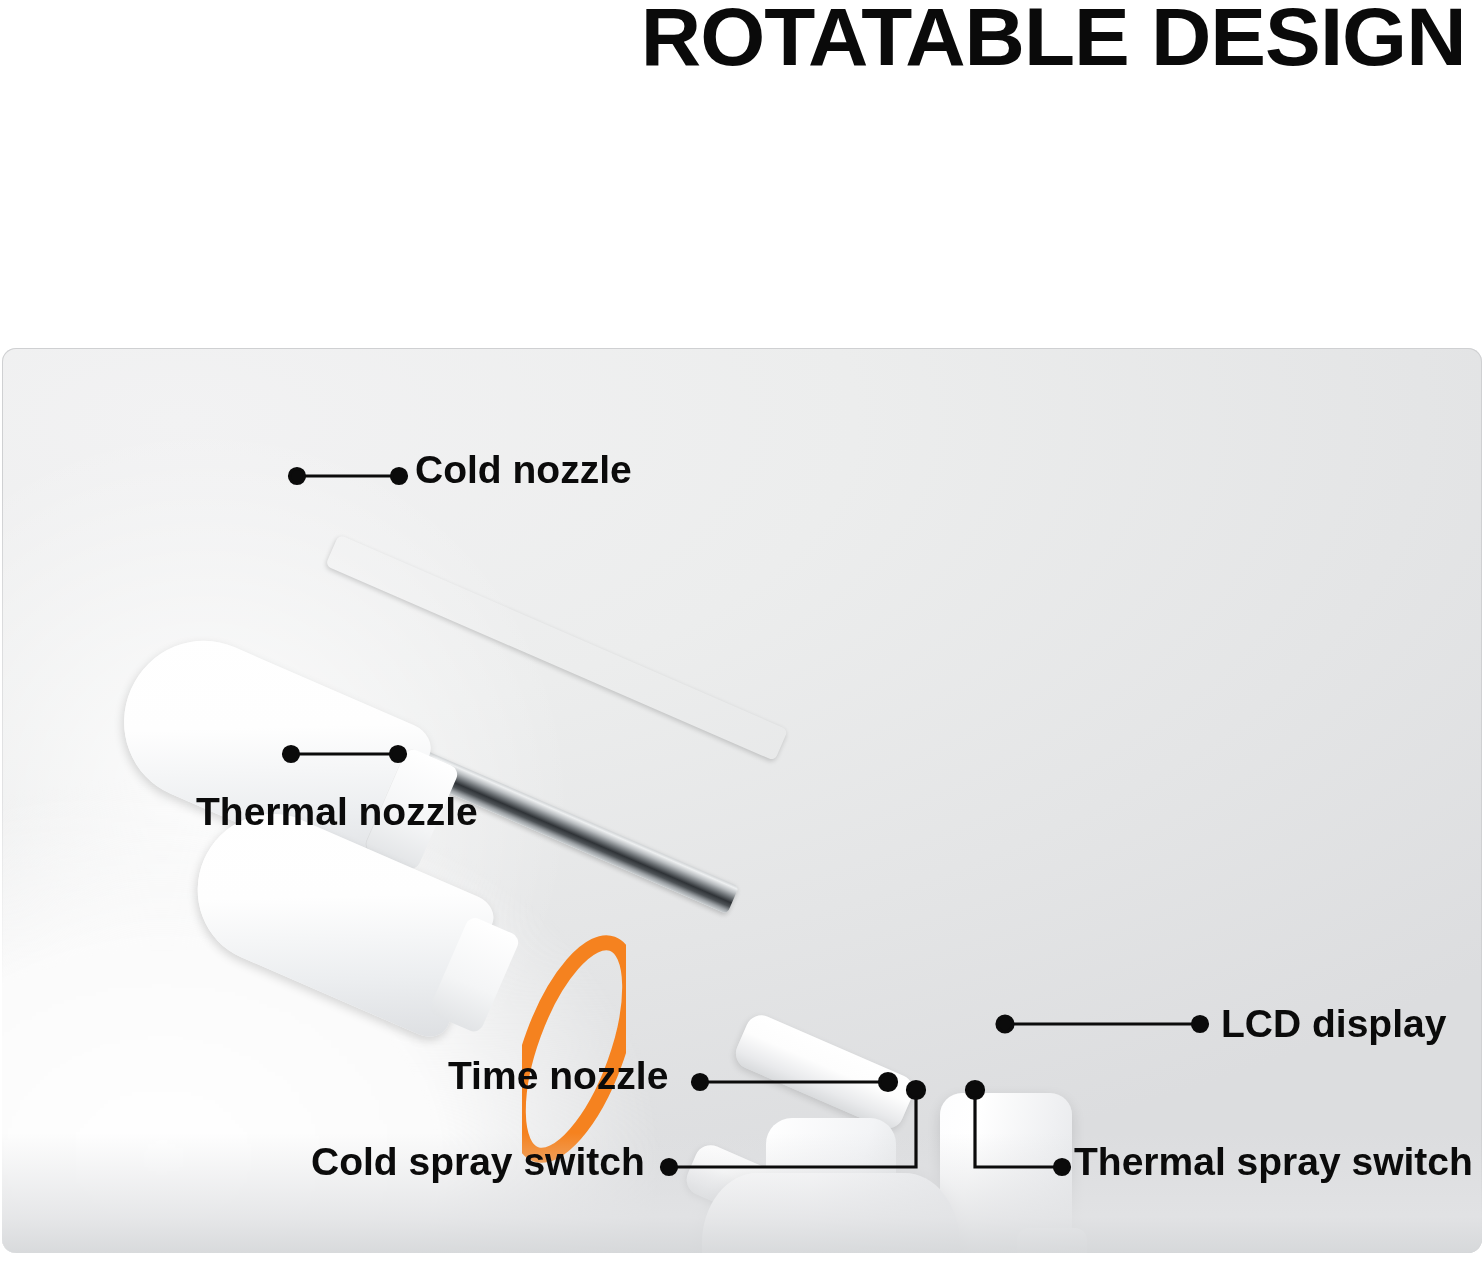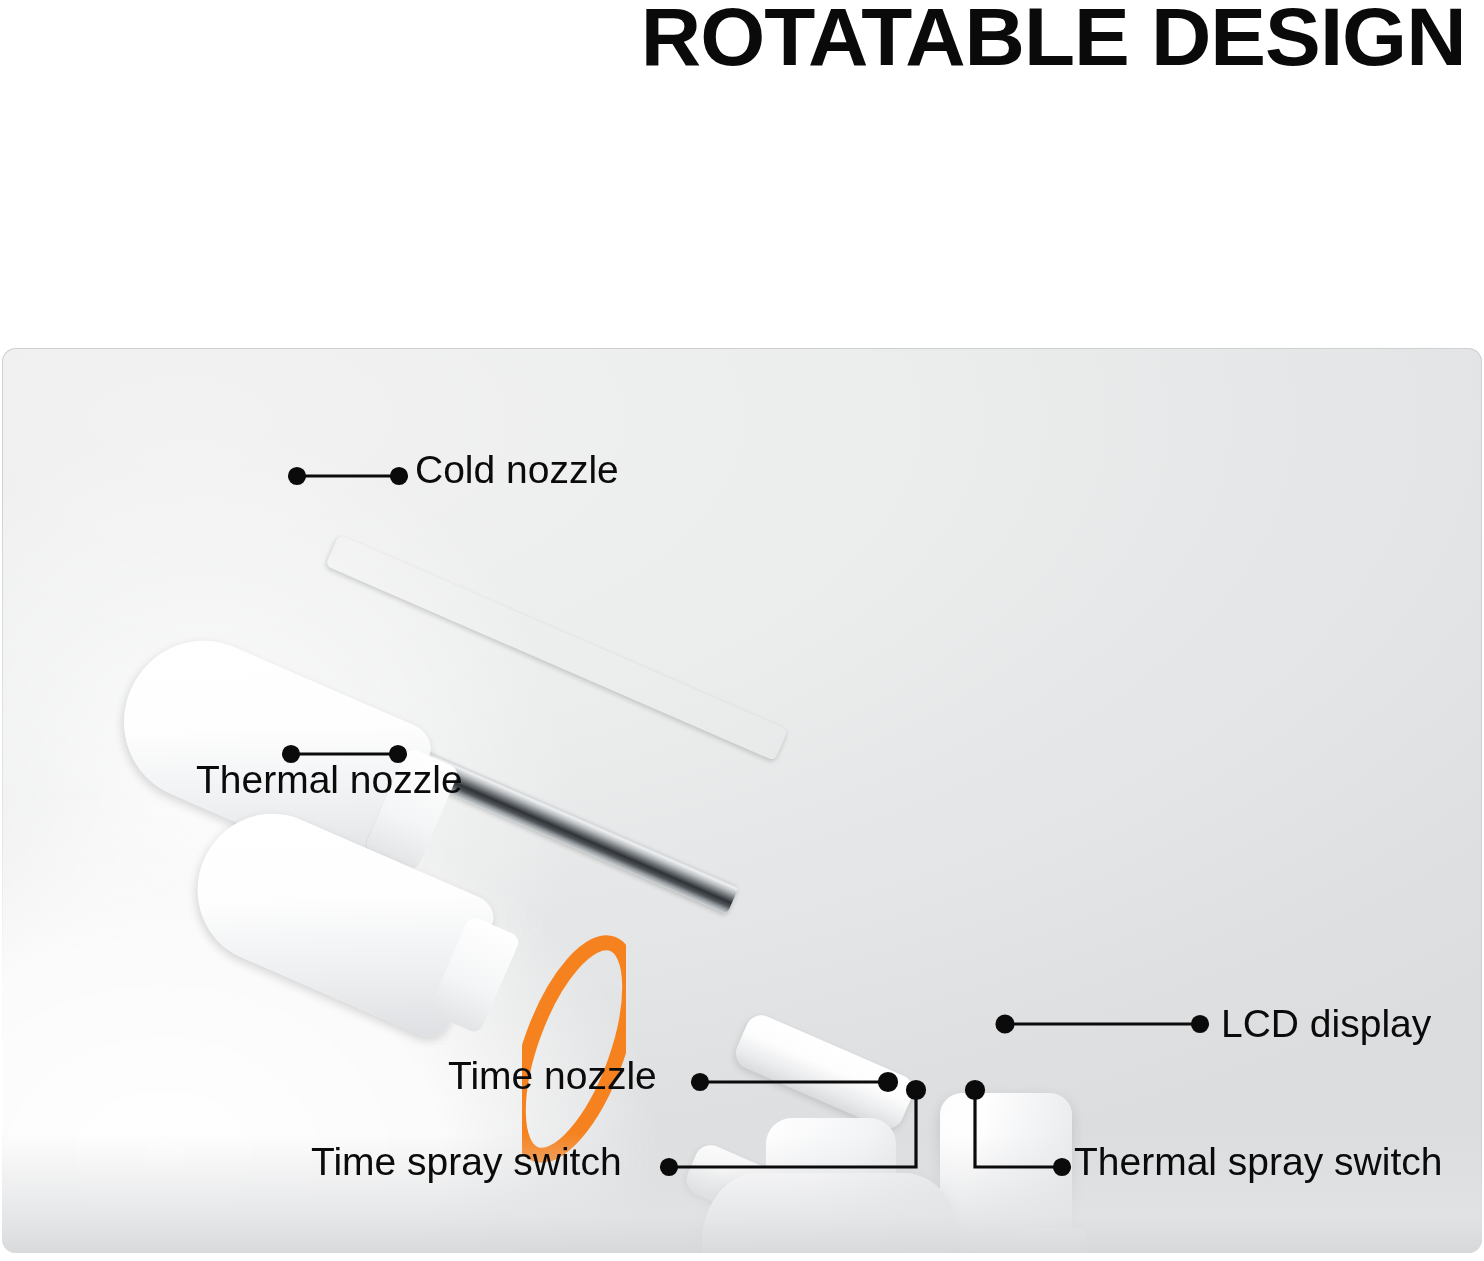--- a/index.html
+++ b/index.html
@@ -126,24 +126,24 @@
     background:linear-gradient(100deg,#ffffff,#f2f3f5 60%,#e3e5e8);
   }
   
   #rotation-ring{
     position:absolute;left:520px;top:583px;width:104px;height:236px;
     pointer-events:none;
   }
   
   .callout-label{
     position:absolute;color:#0b0b0b;font-size:39px;line-height:1;
-    font-weight:400;white-space:nowrap;
+    font-weight:700;white-space:nowrap;
   }
   #label-cold-nozzle{left:415px;top:450px;}
-  #label-thermal-nozzle{left:196px;top:760px;}
+  #label-thermal-nozzle{left:196px;top:792px;}
   #label-lcd-display{left:1221px;top:1004px;text-align:right;}
   #label-time-button{left:448px;top:1056px;}
   #label-cold-spray{left:311px;top:1142px;}
   #label-thermal-spray{left:1074px;top:1142px;}
   #callout-lines{position:absolute;left:0;top:0;width:1484px;height:1261px;pointer-events:none;}
 </style>
 </head>
 <body>
 
 <div id="header-band">
@@ -207,14 +207,14 @@
     <polyline points="975,1090 975,1167 1062,1167" fill="none"></polyline>
     <circle cx="975" cy="1090" r="8.5"></circle>
     <circle cx="1062" cy="1167" r="7.5"></circle>
   </g>
 </svg>
 
 <div class="callout-label" id="label-cold-nozzle">Cold nozzle</div>
 <div class="callout-label" id="label-thermal-nozzle">Thermal nozzle</div>
 <div class="callout-label" id="label-lcd-display">LCD display</div>
 <div class="callout-label" id="label-time-button">Time nozzle</div>
-<div class="callout-label" id="label-cold-spray">Time spray switch</div>
+<div class="callout-label" id="label-cold-spray">Cold spray switch</div>
 <div class="callout-label" id="label-thermal-spray">Thermal spray switch</div>
 
 </body></html>

